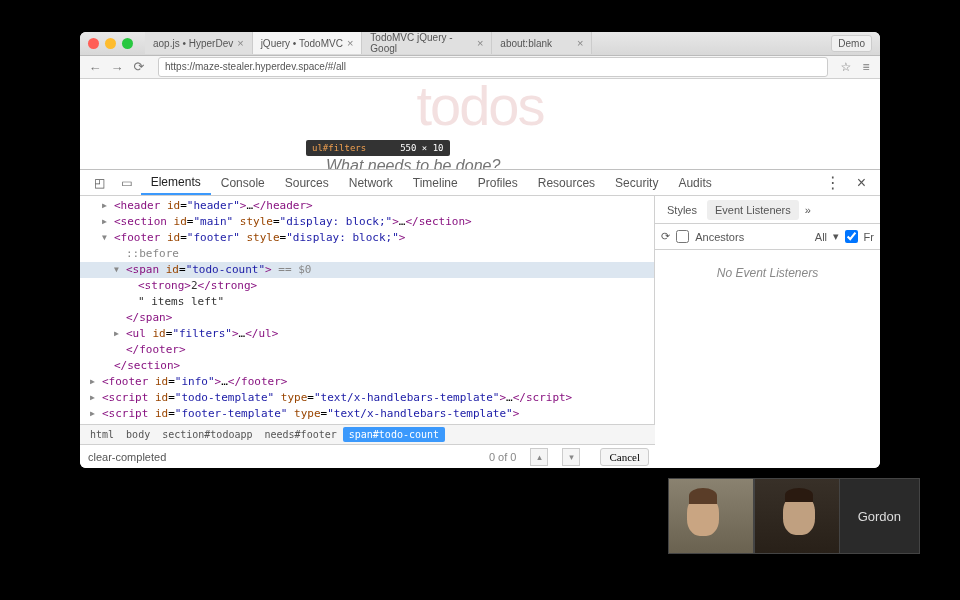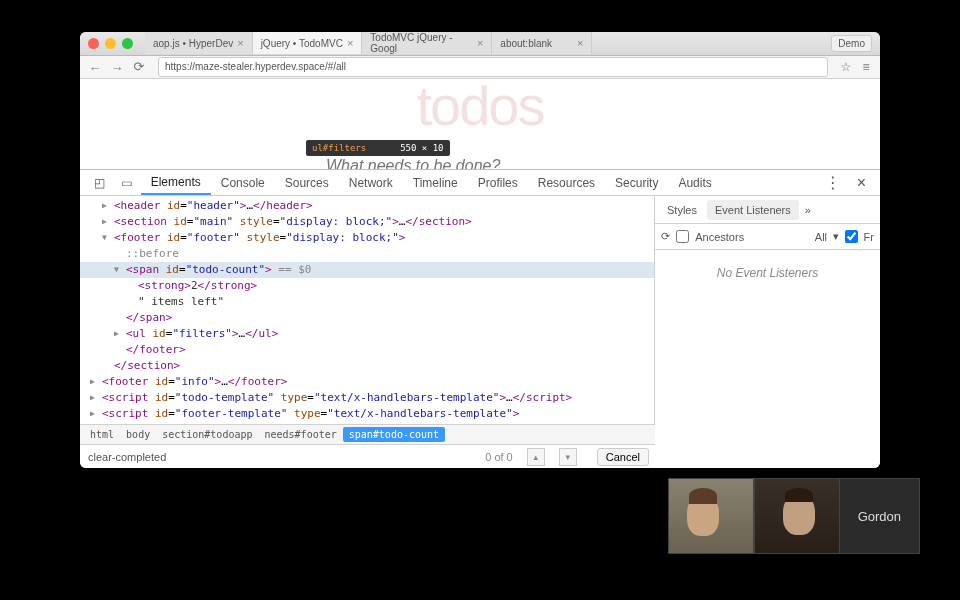--- a/index.html
+++ b/index.html
@@ -63,21 +63,21 @@
     .sb-content { flex: 1; padding: 16px; text-align: center; color: #888; font-style: italic; font-size: 12px; }
     
     .breadcrumb { height: 20px; background: #f5f5f5; border-top: 1px solid #d0d0d0; display: flex; align-items: center; font-size: 10px; color: #555; font-family: Menlo, monospace; padding: 0 4px; }
     .bc-item { padding: 2px 6px; cursor: pointer; }
     .bc-item.active { background: #3b99fc; color: #fff; border-radius: 2px; }
     
     .search-bar { height: 24px; border-top: 1px solid #d0d0d0; display: flex; align-items: center; padding: 0 6px; font-size: 11px; gap: 14px; }
     .search-input { flex: 1; border: none; outline: none; font-size: 11px; color: #555; padding: 2px; }
     .search-count { color: #888; }
     .search-nav { width: 18px; height: 18px; border: 1px solid #ccc; background: #f5f5f5; display: flex; align-items: center; justify-content: center; font-size: 9px; color: #888; cursor: pointer; }
-    .search-cancel { padding: 2px 8px; border: 1px solid #ccc; background: #f5f5f5; border-radius: 3px; font-size: 11px; cursor: pointer; margin-left: 6px; }
+    .search-cancel { padding: 2px 8px; border: 1px solid #ccc; background: #f5f5f5; border-radius: 3px; font-size: 11px; cursor: pointer; margin-left: 6px; font-family: Liberation Serif, serif; }
     
     .video-overlay { position: absolute; bottom: 46px; right: 40px; display: flex; align-items: center; }
     .video-tile { width: 86px; height: 76px; background: #2a2a2a; border: 1px solid #444; position: relative; overflow: hidden; }
     .face { position: absolute; width: 32px; height: 42px; background: #c9a582; border-radius: 45% 45% 40% 40%; }
     .face1 { left: 18px; top: 15px; }
     .face1::after { content:''; position:absolute; top:-6px; left:2px; width:28px; height:16px; background:#5a3d28; border-radius:50% 50% 0 0; }
     .face2 { left: 28px; top: 14px; background:#c0a080; }
     .face2::after { content:''; position:absolute; top:-5px; left:2px; width:28px; height:14px; background:#2a1a10; border-radius:50% 50% 0 0; }
     .video-bg1 { background: linear-gradient(#8a8270, #6a6250); }
     .video-bg2 { background: linear-gradient(#383028, #282018); }

